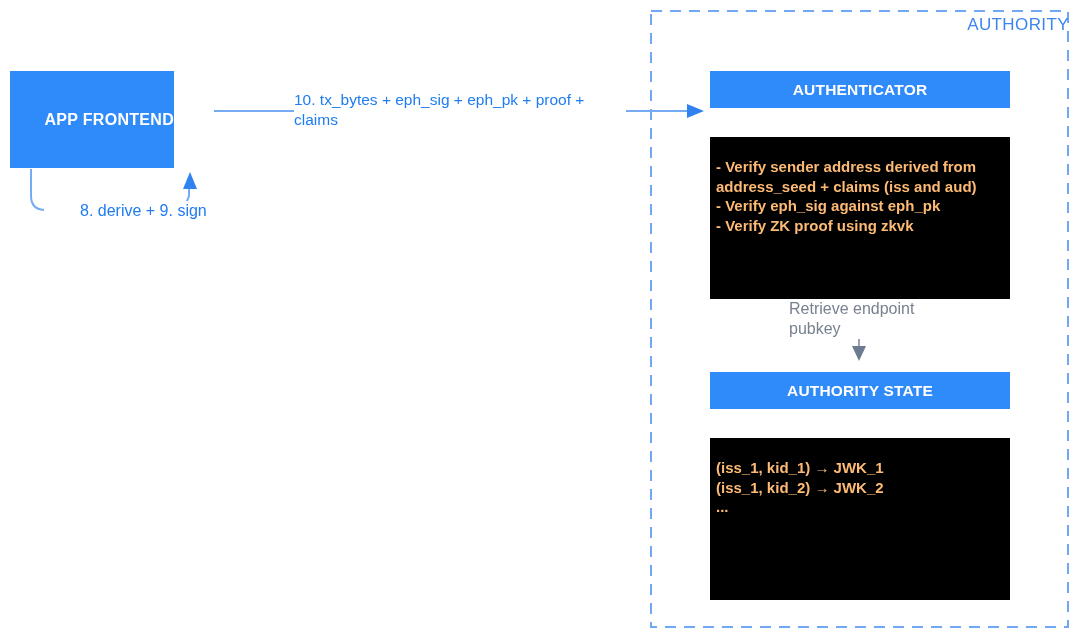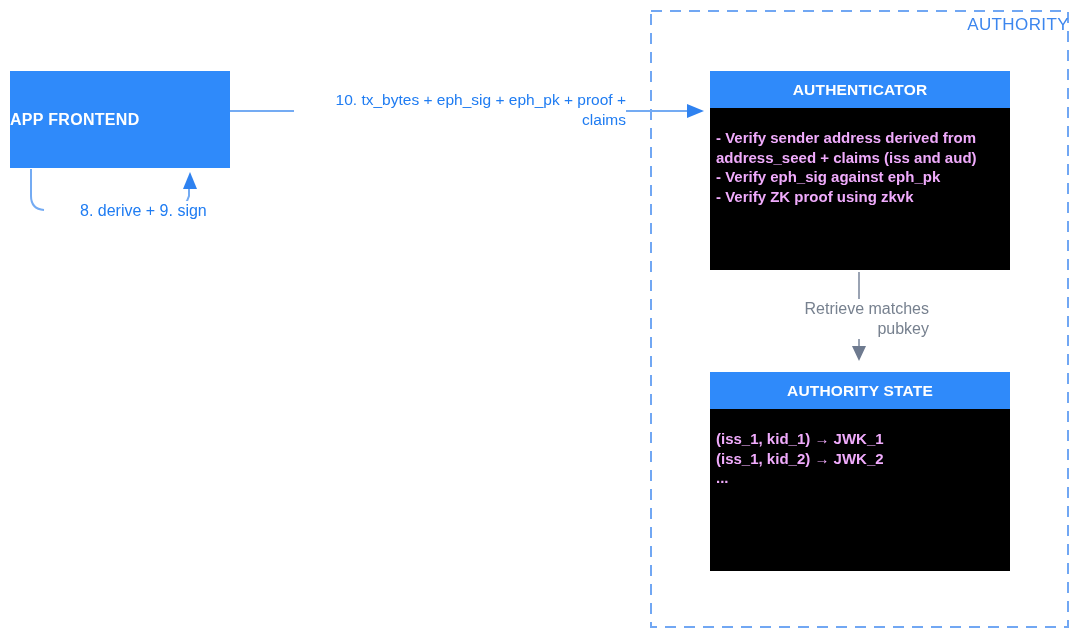--- a/index.html
+++ b/index.html
@@ -10,53 +10,54 @@
     font-family: "Liberation Sans", sans-serif;
     overflow: hidden;
   }
   svg.connector-layer {
     position: absolute; left: 0; top: 0;
     width: 1080px; height: 640px;
   }
   .node-simple {
     position: absolute;
     left: 10px; top: 71px;
-    width: 220px; height: 97px;
+    width: 164px; height: 97px;
     background: #2F8AFA;
     color: #ffffff;
-    display: flex; align-items: center; justify-content: flex-start;
+    display: flex; align-items: center; justify-content: flex-end;
     font-size: 16px; font-weight: 600; letter-spacing: 0.3px;
   }
   .card {
     position: absolute;
     left: 710px;
     width: 300px;
   }
   #authenticator-card { top: 71px; }
   #authority-state-card { top: 372px; }
   .card-header {
     height: 37px;
     background: #2F8AFA;
     color: #ffffff;
     display: flex; align-items: center; justify-content: center;
     font-size: 15.5px; font-weight: 600; letter-spacing: 0.2px; text-align: right;
   }
   .card-body {
     background: #000000;
-    color: #f0abfc;
+    color: #fdba74;
     font-size: 15px; font-weight: 700;
     line-height: 19.6px;
     padding: 20px 4px 0 6px;
     height: 142px;
     box-sizing: content-box;
+    margin-top: 29px;
   }
   .edge-label {
     position: absolute;
     background: #ffffff;
-    text-align: right;
+    text-align: left;
   }
   #tx-label {
     left: 294px; top: 90px; width: 332px;
     color: #1F7CF2;
     font-size: 15.5px; line-height: 20px;
   }
   #derive-label {
     left: 42px; top: 201px;
     color: #1F7CF2;
     font-size: 16px; line-height: 19px;
@@ -94,21 +95,21 @@
   <line x1="859" y1="272" x2="859" y2="346" stroke="#79859A" stroke-width="1.5"></line>
   <polygon points="859,361 852,346 866,346" fill="#6E7A8F"></polygon>
 </svg>
 
 <div class="node-simple">
   <span>APP FRONTEND</span>
 </div>
 
 <div class="edge-label" id="tx-label">10. tx_bytes + eph_sig + eph_pk + proof + claims</div>
 <div class="edge-label" id="derive-label">8. derive + 9. sign</div>
-<div class="edge-label" id="retrieve-label">Retrieve matches pubkey</div>
+<div class="edge-label" id="retrieve-label">Retrieve endpoint pubkey</div>
 
 <div id="authority-title">AUTHORITY</div>
 
 <div class="card" id="authenticator-card">
   <div class="card-header">AUTHENTICATOR</div>
   <div class="card-body">
     <div>- Verify sender address derived from address_seed + claims (iss and aud)</div>
     <div>- Verify eph_sig against eph_pk</div>
     <div>- Verify ZK proof using zkvk</div>
   </div>

